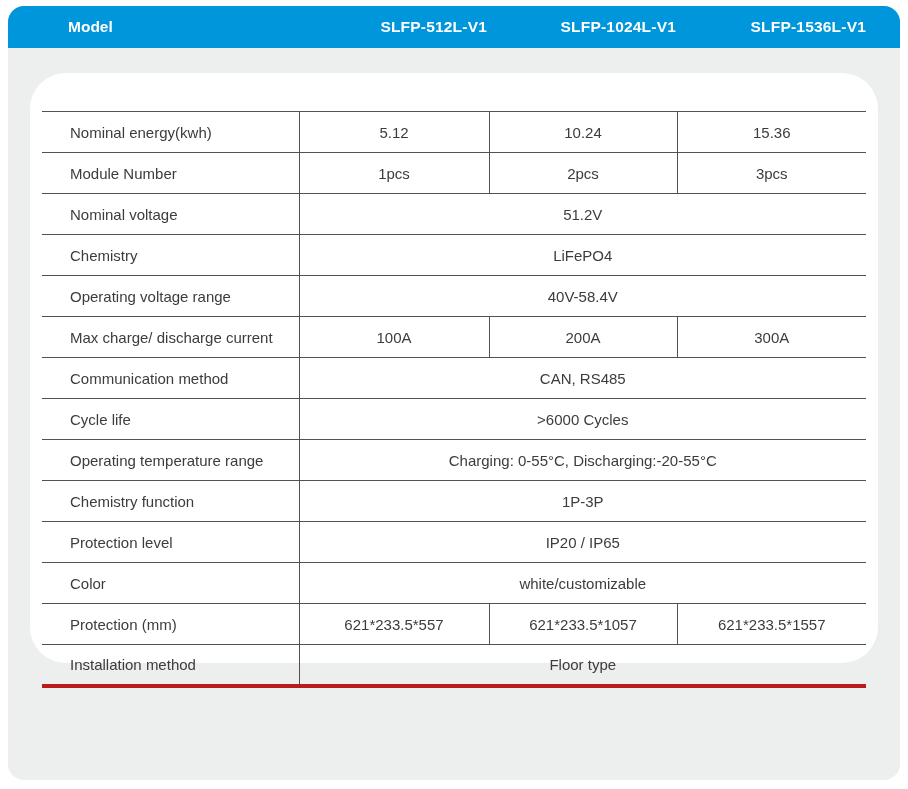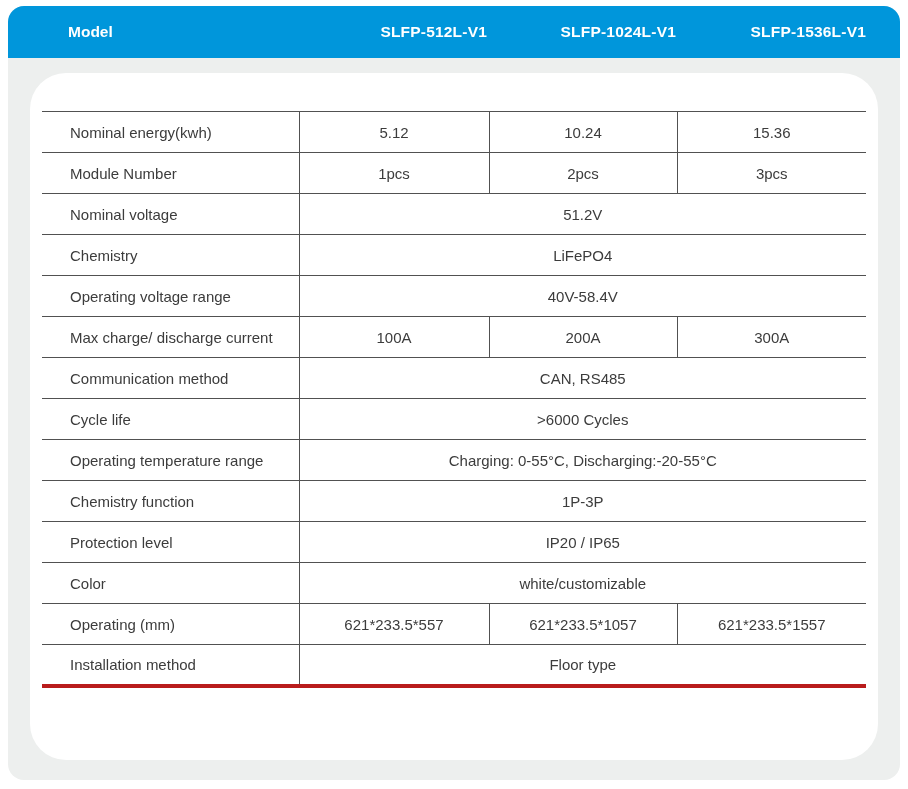--- a/index.html
+++ b/index.html
@@ -2,30 +2,30 @@
 <html><head>
 <meta charset="utf-8">
 <style>
   * { margin:0; padding:0; box-sizing:border-box; }
   html,body { width:908px; height:789px; background:#ffffff; font-family:"Liberation Sans", sans-serif; }
   .panel {
     position:absolute; left:8px; top:6px; width:892px; height:774px;
     background:#edefee; border-radius:16px;
   }
   .header-bar {
-    position:absolute; left:0; top:0; width:892px; height:52px;
+    position:absolute; left:0; top:0; width:892px; height:42px;
     background:#0096db; border-radius:16px 16px 0 0;
     display:grid; grid-template-columns:257px 190px 189px 190px;
     align-items:center; padding:0 54px 0 32px;
     color:#ffffff; font-weight:bold; font-size:15.5px;
   }
   .header-model { text-align:left; padding-left:28px; }
   .header-col { text-align:right; letter-spacing:0.2px; }
   .card {
-    position:absolute; left:22px; top:67px; width:848px; height:687px;
+    position:absolute; left:22px; top:67px; width:848px; height:590px;
     background:#ffffff; border-radius:36px;
   }
   table.spec {
     position:absolute; left:12px; top:38px; width:824px;
     border-collapse:collapse; table-layout:fixed;
     font-size:15px; color:#3c3c3c;
   }
   table.spec td { height:41px; border-top:1px solid #515151; overflow:hidden; white-space:nowrap; }
   table.spec tr:last-child td { border-bottom:4px solid #b91c1c; }
   td.label { text-align:left; padding-left:28px; }
@@ -99,21 +99,21 @@
           </tr>
           <tr>
             <td class="label">Protection level</td>
             <td class="val" colspan="3">IP20 / IP65</td>
           </tr>
           <tr>
             <td class="label">Color</td>
             <td class="val" colspan="3">white/customizable</td>
           </tr>
           <tr>
-            <td class="label">Operating (mm)</td>
+            <td class="label">Protection (mm)</td>
             <td class="val">621*233.5*557</td>
             <td class="val">621*233.5*1057</td>
             <td class="val">621*233.5*1557</td>
           </tr>
           <tr>
             <td class="label">Installation method</td>
             <td class="val" colspan="3">Floor type</td>
           </tr>
         </tbody>
     </table>

